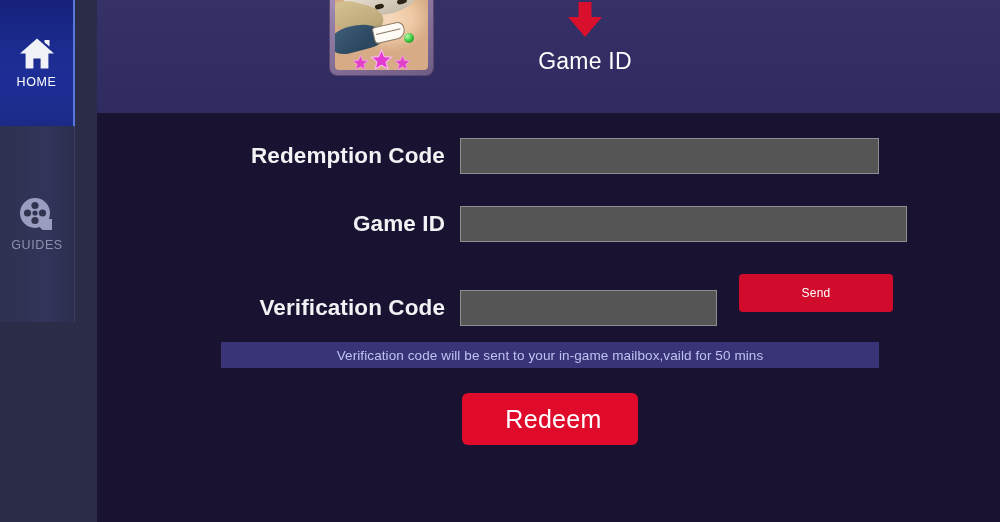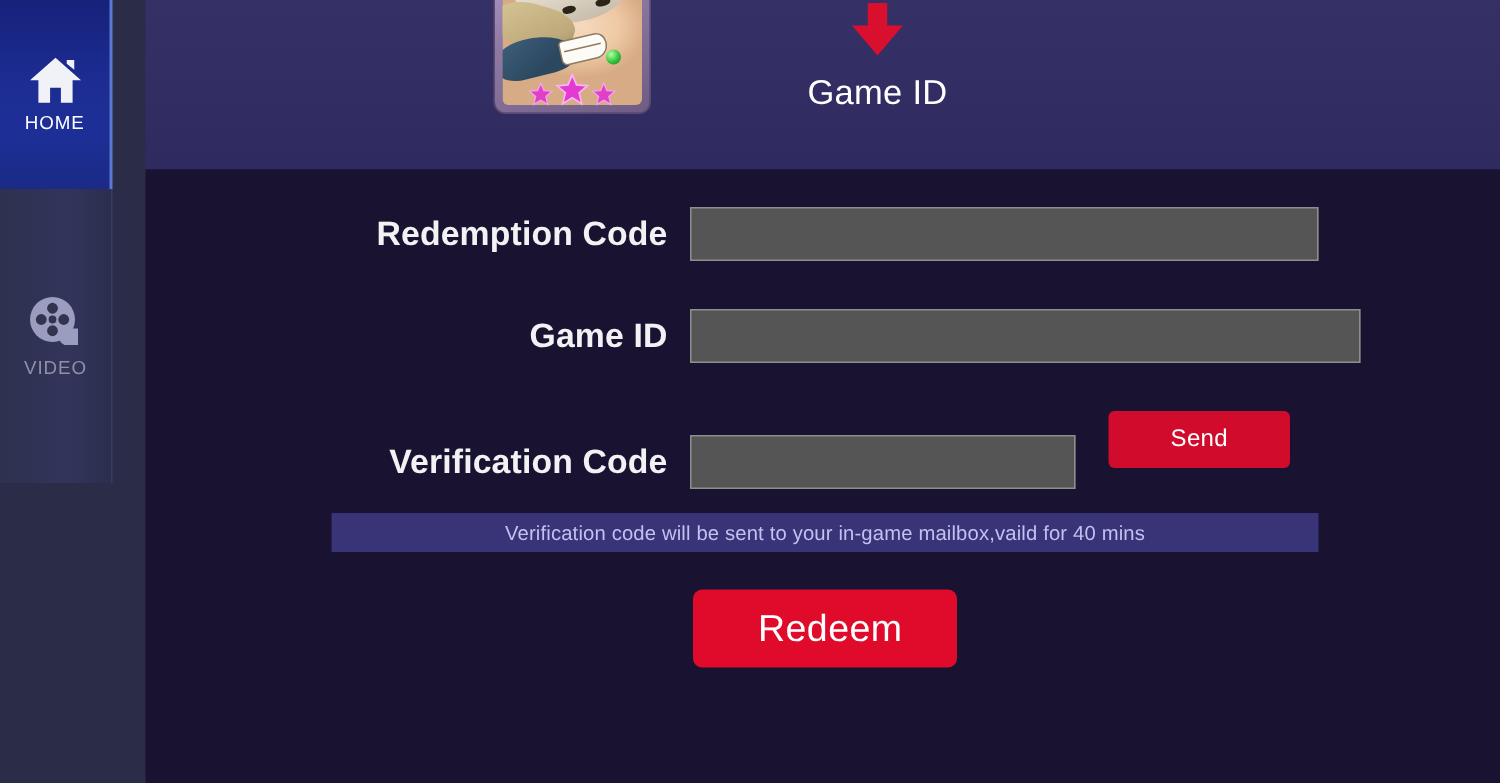--- a/index.html
+++ b/index.html
@@ -272,28 +272,28 @@
   #row-gameid { top: 93px; }
   #row-gameid .form-input { left: 385px; width: 447px; }
 
   #row-verification { top: 161px; margin-top: 16px; }
   #row-verification .form-input { left: 385px; width: 257px; }
 
   #send-button {
     position: absolute;
     left: 664px;
     top: 161px;
-    width: 121px;
+    width: 154px;
     height: 38px;
     background: #d10b2b;
     border: none;
     border-radius: 4px;
     color: #ffffff;
     font-family: "Liberation Sans", sans-serif;
-    font-size: 16px;
+    font-size: 12px;
     font-weight: 400;
     cursor: pointer;
     letter-spacing: 0.2px;
   }
 
   #notice-bar {
     position: absolute;
     left: 146px;
     top: 229px;
     width: 658px;
@@ -347,21 +347,21 @@
         <svg width="36" height="36" viewBox="0 0 36 36" xmlns="http://www.w3.org/2000/svg">
           <circle cx="16" cy="16" r="15" fill="#9a9cc0"></circle>
           <circle cx="16" cy="8.5" r="3.6" fill="#32344f"></circle>
           <circle cx="23.5" cy="16" r="3.6" fill="#32344f"></circle>
           <circle cx="8.5" cy="16" r="3.6" fill="#32344f"></circle>
           <circle cx="16" cy="23.5" r="3.6" fill="#32344f"></circle>
           <circle cx="16" cy="16" r="2.6" fill="#32344f"></circle>
           <path d="M24 22 L33 22 L33 33 L24 33 A6 6 0 0 1 24 22 Z" fill="#9a9cc0"></path>
         </svg>
       </span>
-      <span class="nav-label">VIDEO</span>
+      <span class="nav-label">GUIDES</span>
     </div>
 
 
   </nav>
 
   <header id="header">
 
     <div id="avatar">
       <div class="frame">
         <div class="portrait">
@@ -410,20 +410,20 @@
     </div>
 
     <div class="form-row" id="row-verification">
       <label class="form-label">Verification Code</label>
       <input class="form-input" type="text" placeholder="" style="">
     </div>
 
     <button id="send-button">Send</button>
 
     <div id="notice-bar">
-      <span>Verification code will be sent to your in-game mailbox,vaild for 40 mins</span>
+      <span>Verification code will be sent to your in-game mailbox,vaild for 50 mins</span>
     </div>
 
     <button id="redeem-button">Redeem</button>
 
   </main>
 
 </div>
 
 </body></html>

